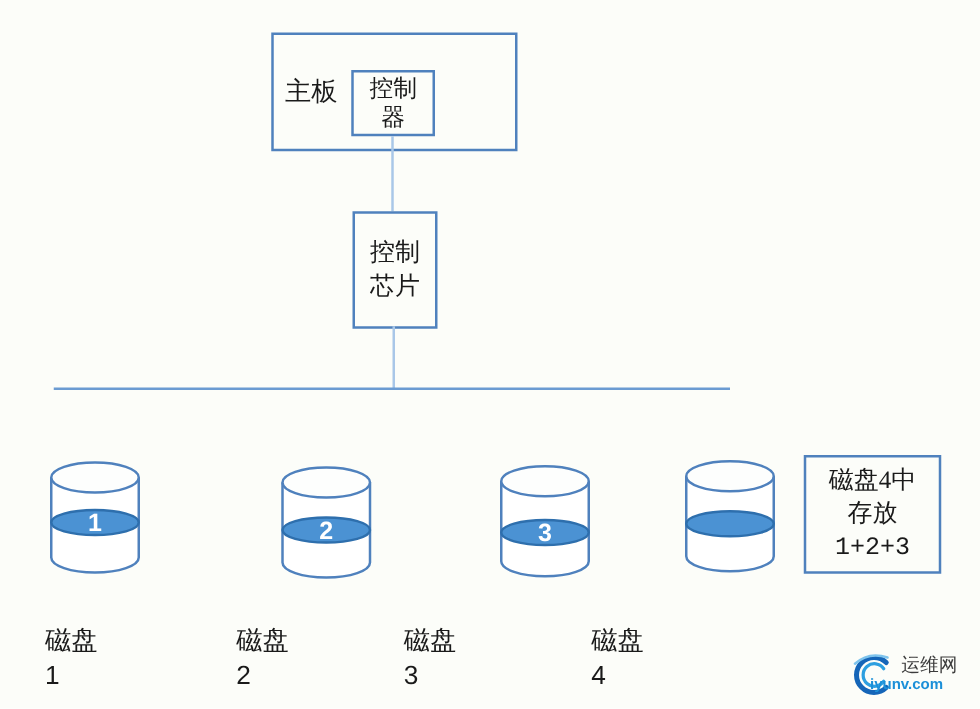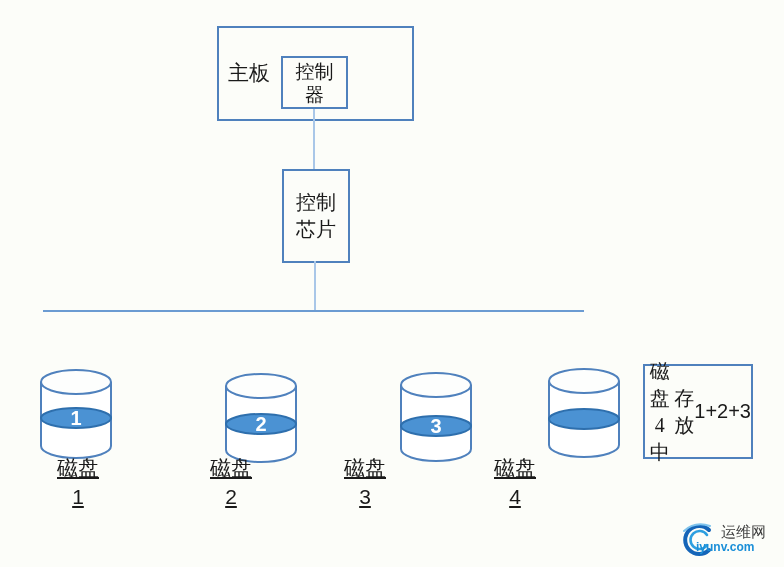--- a/index.html
+++ b/index.html
@@ -39,35 +39,34 @@
   .cyl-body { fill:#ffffff; stroke:#4f81bd; stroke-width:2; }
   .cyl-top  { fill:#fdfefd; stroke:#4f81bd; stroke-width:2; }
   .band     { fill:#4b92d3; stroke:#2e6fad; stroke-width:2; }
   .band-num {
     fill:#ffffff; text-anchor:middle;
     font-family:"Liberation Sans","DejaVu Sans",sans-serif;
     font-size:20px; font-weight:bold;
   }
 
   .disk-label {
-    position:absolute; top:454px; width:84px; text-align:center;
+    position:absolute; top:498px; width:84px; text-align:left;
     font-size:21px;
-    text-decoration:underline;
   }
   .dl-num {
     font-family:"Liberation Sans","DejaVu Sans",sans-serif;
     font-size:21px; margin-top:3px;
   }
 
   .info-box {
     left:643px; top:364px; width:110px; height:95px;
-    display:flex; flex-direction:row; justify-content:center; align-items:center;
+    display:flex; flex-direction:column; justify-content:center; align-items:center;
     font-size:20px; line-height:27px; text-align:center;
   }
-  .info-sum { font-family:Liberation Sans, sans-serif; font-size:20px; }
+  .info-sum { font-family:Liberation Mono, monospace; font-size:20px; }
 
   .watermark { position:absolute; left:678px; top:517px; width:106px; height:46px; }
   .wm-logo { position:absolute; left:2px; top:5px; }
   .wm-name {
     position:absolute; left:43px; top:6px;
     font-family:"Liberation Sans","DejaVu Sans",sans-serif;
     font-size:15px; color:#3c3c3c; white-space:nowrap;
   }
   .wm-url {
     position:absolute; left:18px; top:23px;

